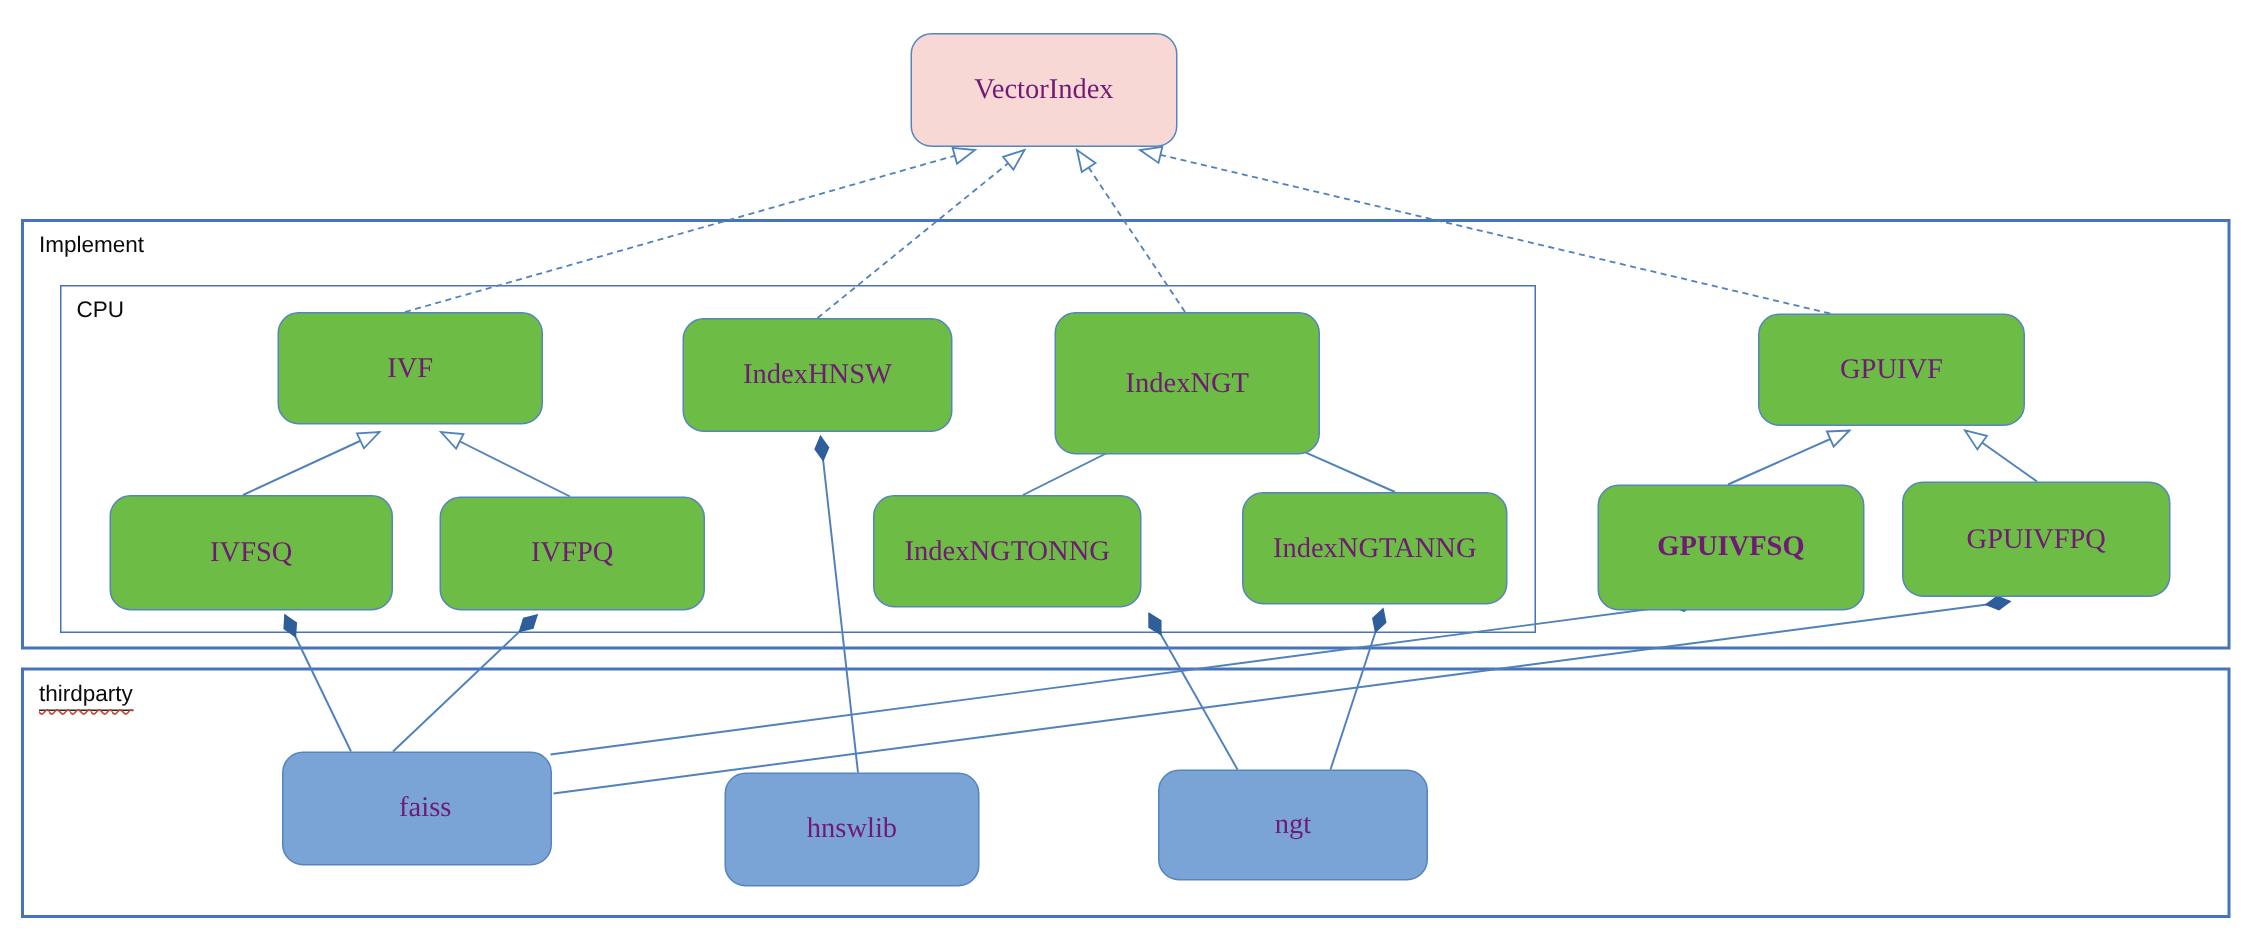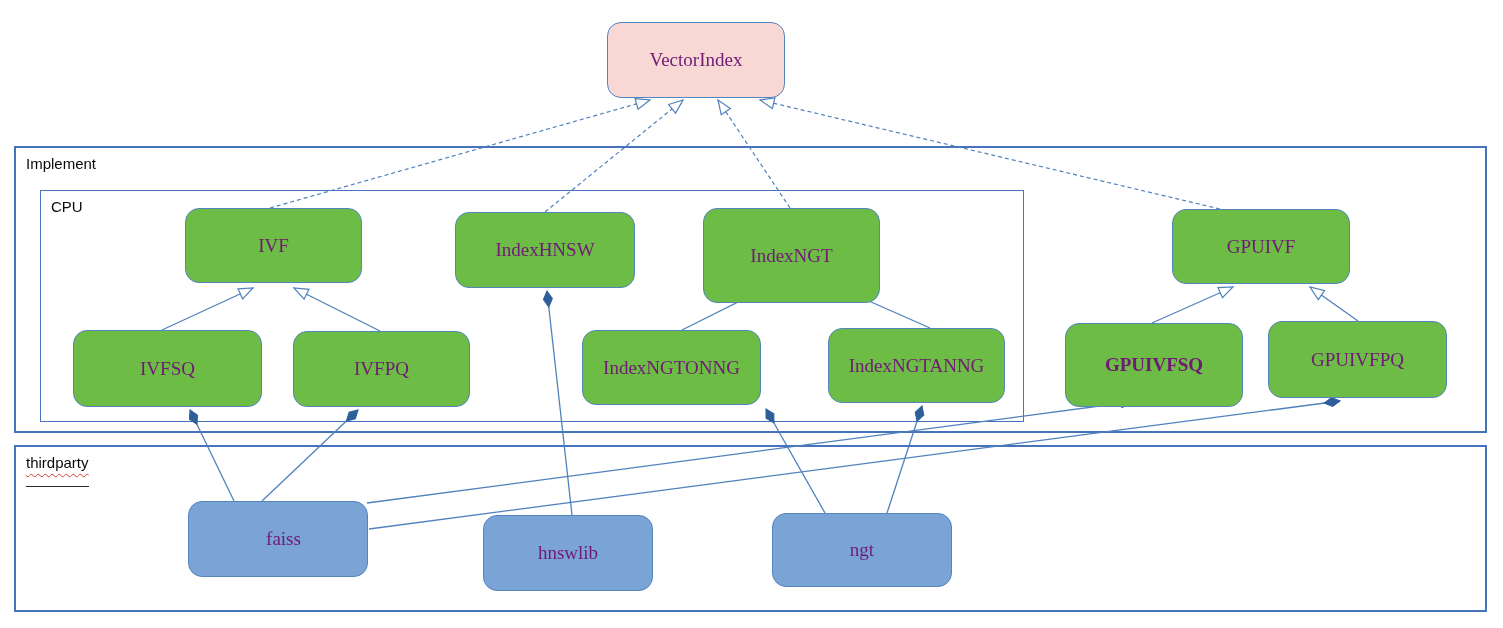--- a/index.html
+++ b/index.html
@@ -23,21 +23,21 @@
     font-size:15px;color:#0a0a0a;line-height:1.2;
     white-space:nowrap;
   }
   .clabel.spell{
     border-bottom:1px solid #2a2a2a;
     text-decoration:underline;
     text-decoration-style:wavy;
     text-decoration-color:var(--spellcheck,#d23f31);
     text-decoration-thickness:1px;
     text-underline-offset:5px;
-    padding-bottom:14px;
+    padding-bottom:1px;
   }
   
   #edge-layer{position:absolute;left:0;top:0;z-index:3;}
   #edge-layer line{stroke:var(--connector,#4f81bd);stroke-width:1.3;fill:none;}
   #edge-layer line.realization{stroke-dasharray:4 3;stroke-width:1.2;}
   
   .node{
     position:absolute;z-index:4;
     border:1.5px solid var(--node-border,#5585bd);
     border-radius:14px;

